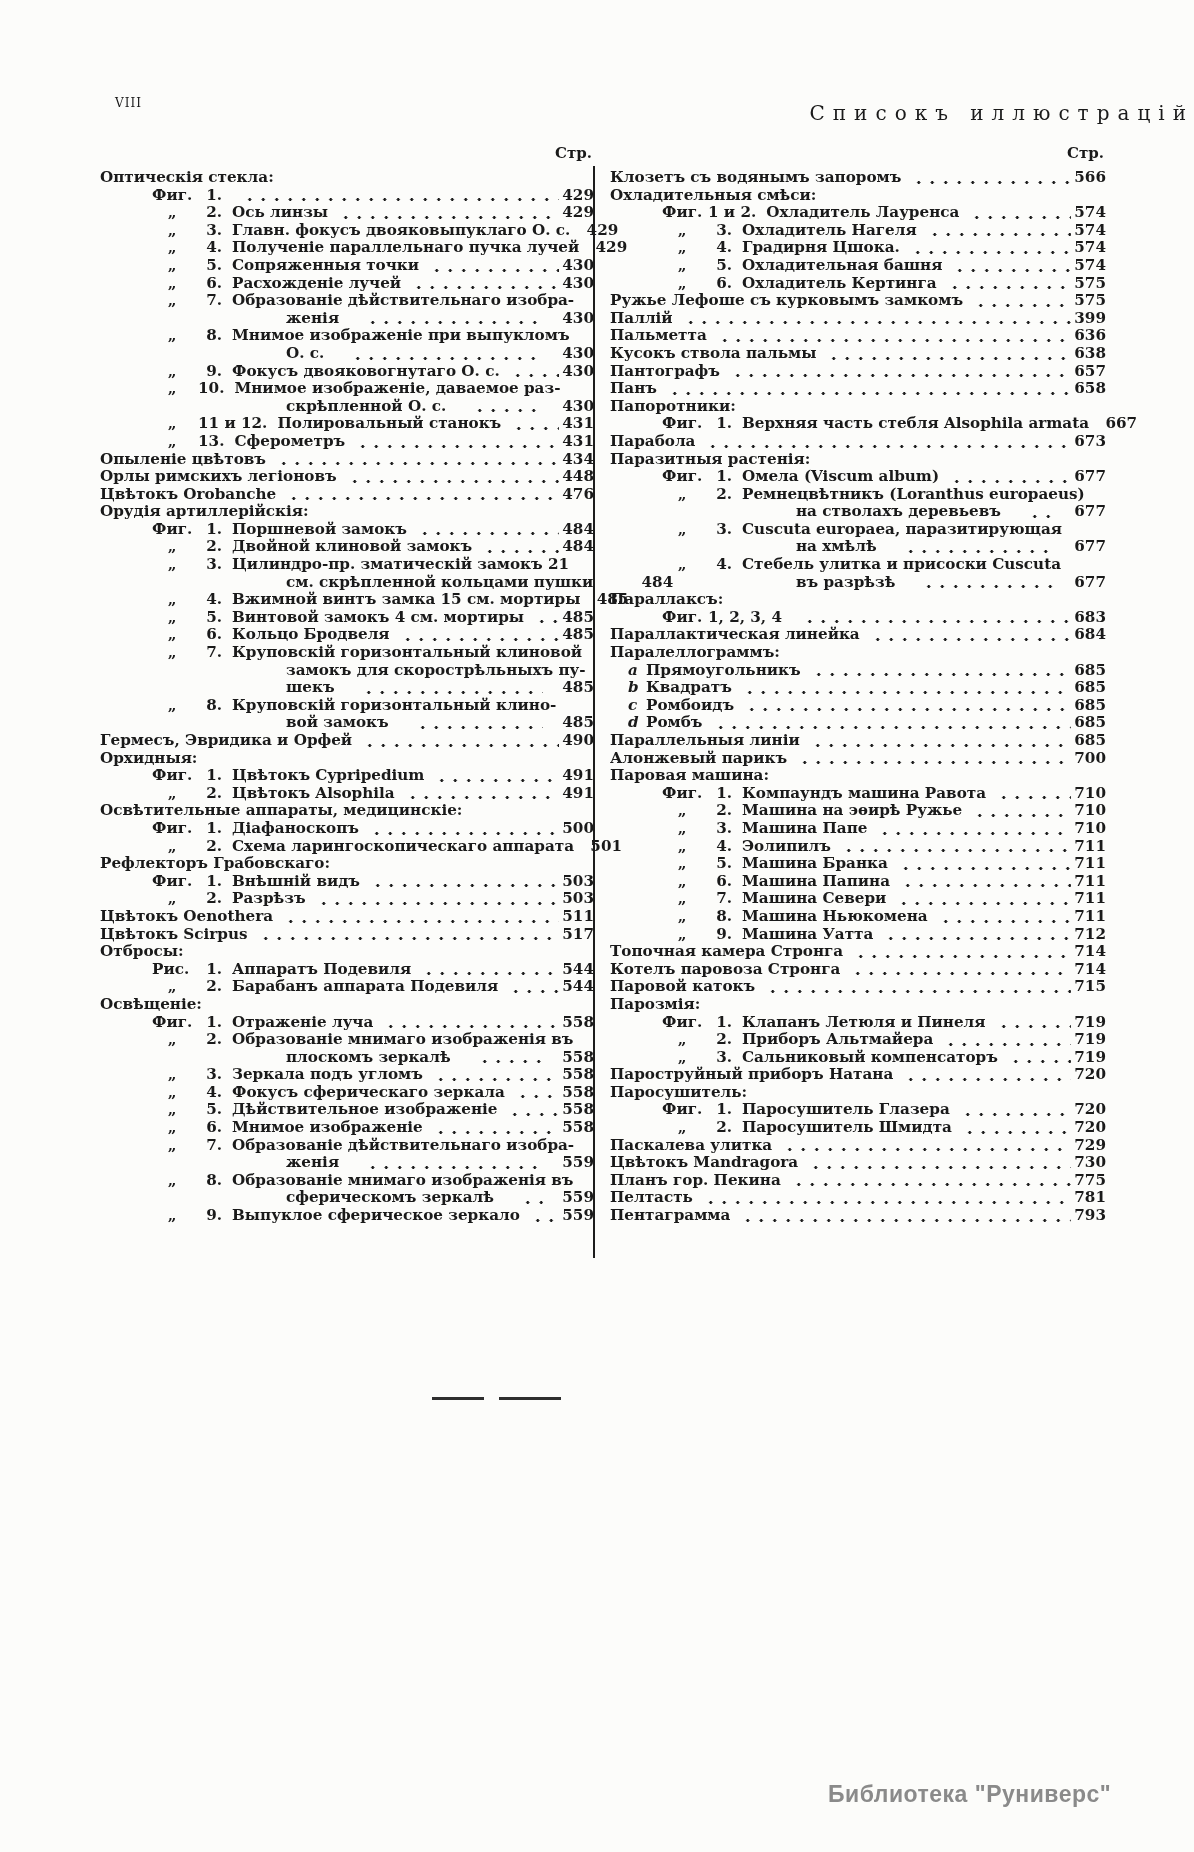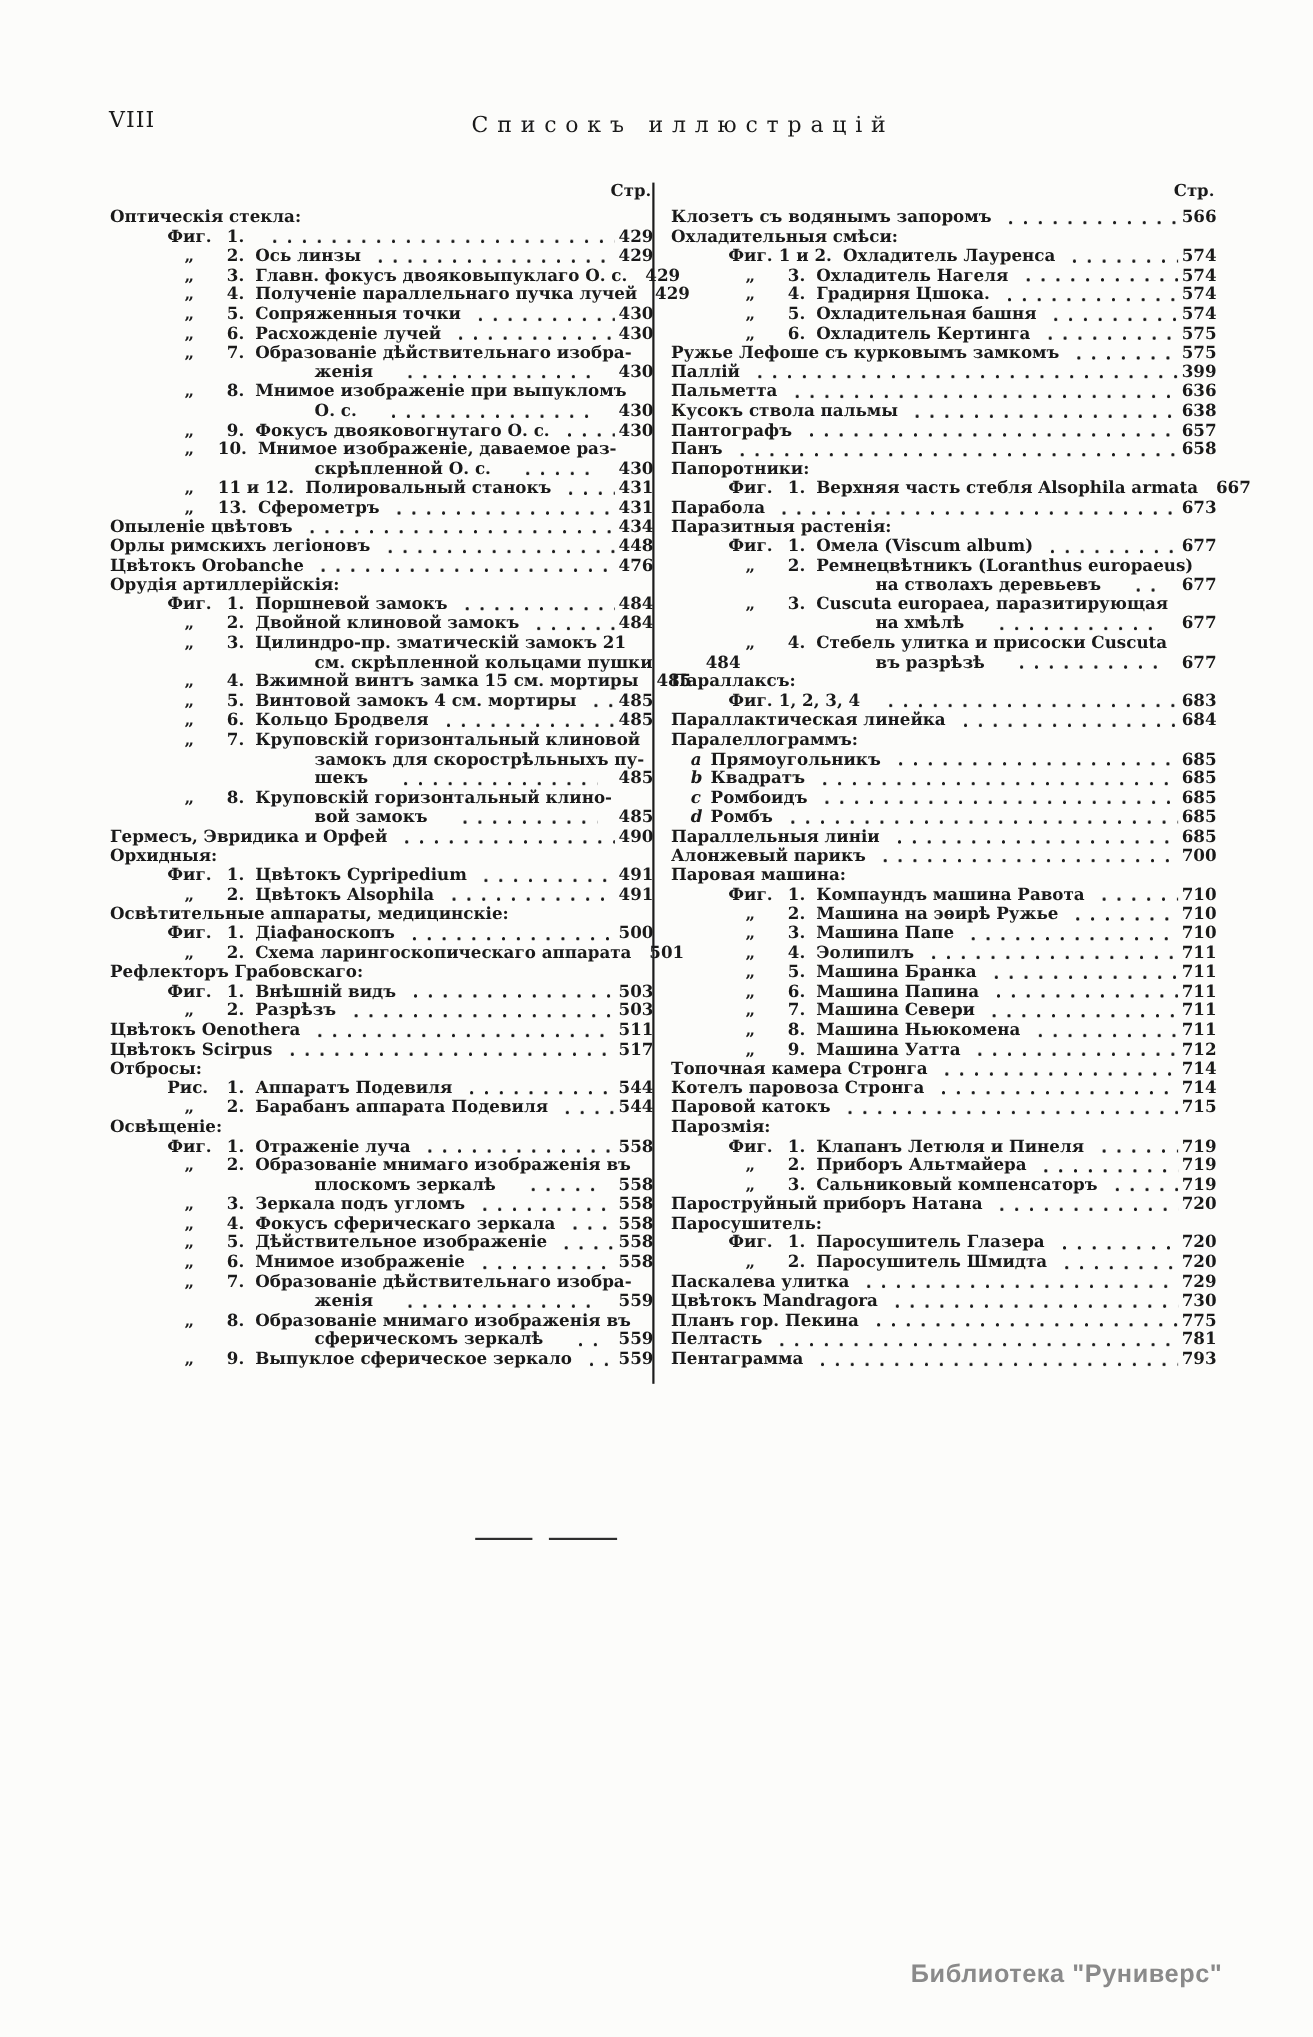--- a/index.html
+++ b/index.html
@@ -5,30 +5,30 @@
   html,body{margin:0;padding:0;}
   .page{
     position:relative;
     width:1194px;height:1852px;
     background:#fcfcfa;
     font-family:"DejaVu Serif", serif;
     color:#1a1a1a;
     overflow:hidden;
   }
   .roman{
-    position:absolute;left:99px;top:96px;
-    font-size:20px;letter-spacing:1px;
+    position:absolute;left:115px;top:96px;
+    font-size:12px;letter-spacing:1px;
   }
   .title{
     position:absolute;left:0;right:0;top:101px;
-    text-align:center;
+    text-align:right;
     font-size:20px;letter-spacing:8px;margin-left:48px;
   }
   .col{
-    position:absolute;top:164px;
+    position:absolute;top:144px;
   }
   .col-left{left:100px;width:494px;}
   .col-right{left:610px;width:496px;}
   .str{
     text-align:right;
     font-size:15px;font-weight:bold;
     margin-bottom:7px;
     padding-right:2px;
   }
   .divider{

